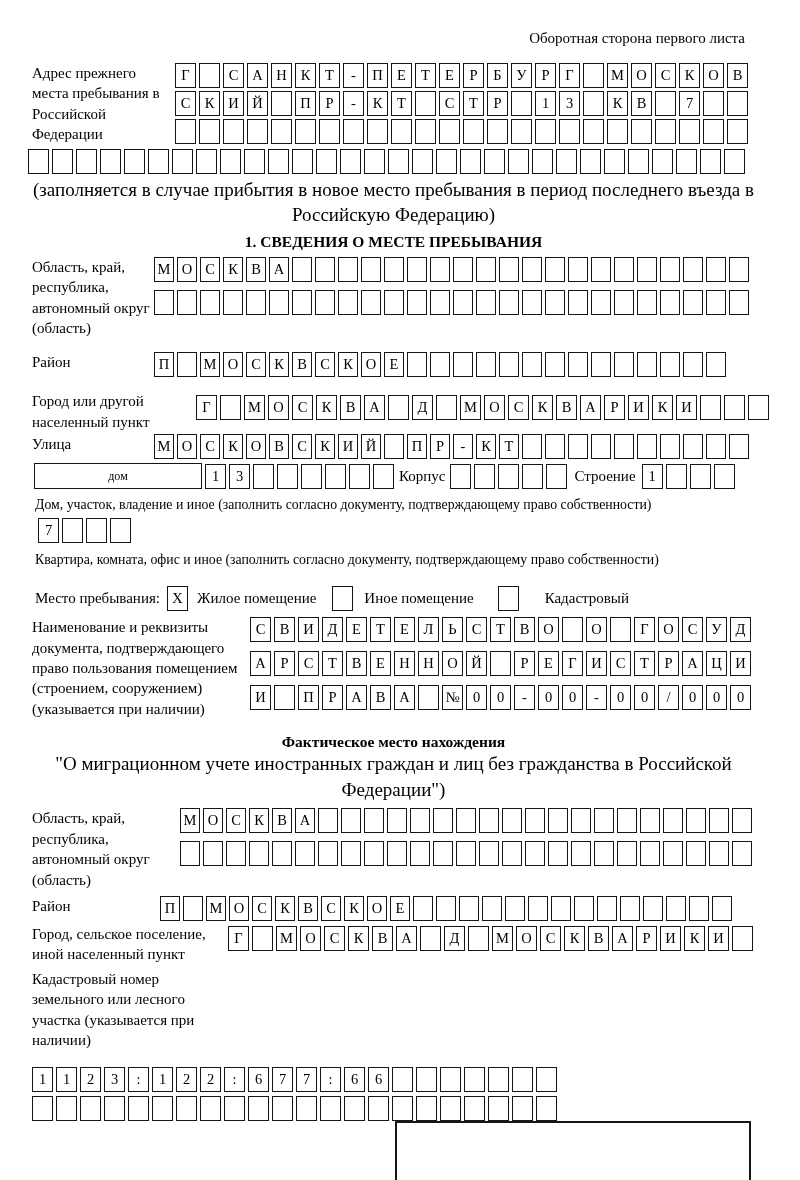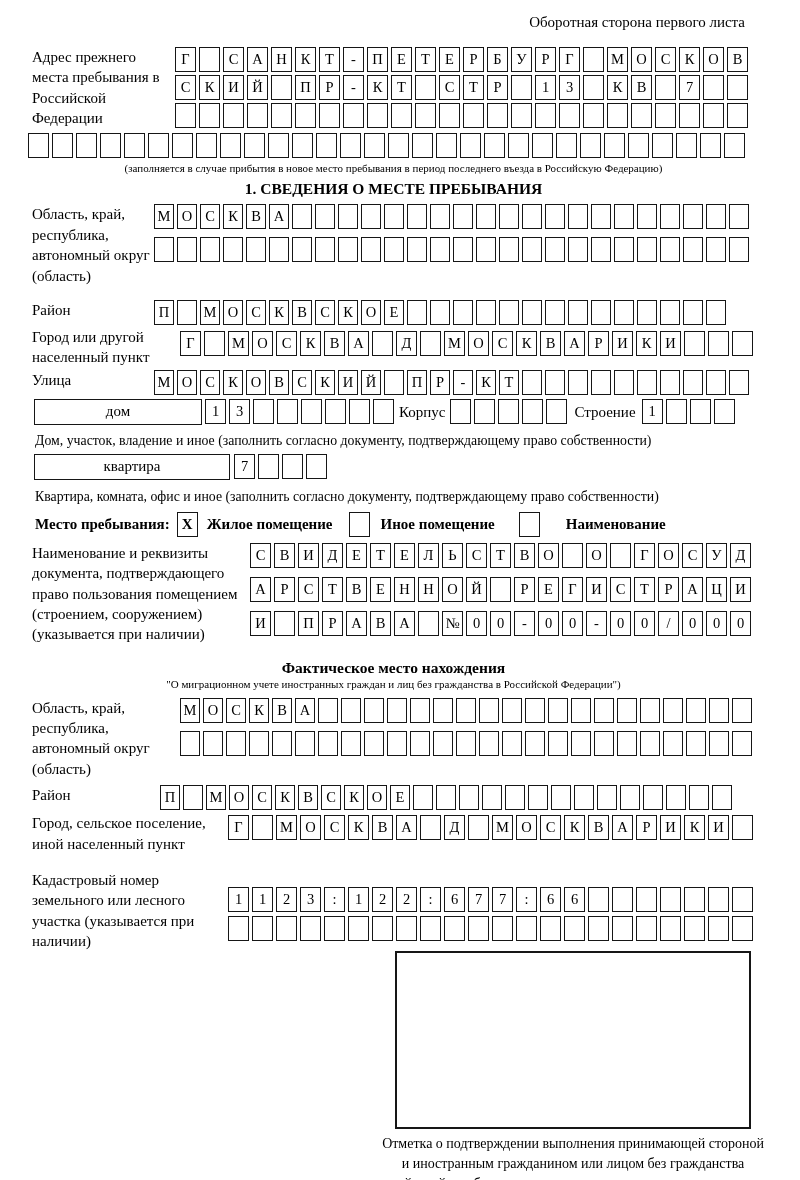--- a/index.html
+++ b/index.html
@@ -1,44 +1,44 @@
 <!DOCTYPE html>
 <html lang="ru"><head>
 <meta charset="utf-8">
 <style>
   * { box-sizing: border-box; }
   html, body { margin: 0; padding: 0; background: #fff; }
   .page {
     position: relative;
     width: 800px; height: 1180px;
-    padding: 14px 45px 0 32px;
+    padding: 30px 45px 0 32px;
     font-family: "Liberation Serif", "DejaVu Serif", serif;
     color: #000; overflow: hidden;
   }
   .hdr-note { text-align: right; font-size: 15px; padding-right: 10px; }
   .row { display: flex; align-items: flex-start; }
   .lbl { font-size: 15px; line-height: 1.36; flex: 0 0 auto; }
   .cellcol { display: flex; flex-direction: column; }
   .cellrow { display: flex; flex-wrap: nowrap; }
   .cell {
     display: inline-flex; align-items: center; justify-content: center;
     width: 20px; height: 25px; border: 1.6px solid #161616;
     margin-right: 3px; font-size: 14.5px; flex: 0 0 auto;
     font-family: "Liberation Serif", "DejaVu Serif", serif;
   }
   .p24 .cell { width: 21px; }
   .gap4 .cellrow + .cellrow { margin-top: 3px; }
   .gap8 .cellrow + .cellrow { margin-top: 8px; }
   .gap9 .cellrow + .cellrow { margin-top: 9px; }
-  .note { text-align: center; font-size: 11px; line-height: 1.35; }
+  .note { text-align: center; font-size: 19px; line-height: 1.35; }
   .sec-title { text-align: center; font-size: 15.5px; font-weight: bold; }
   .widebox {
     border: 1.6px solid #161616; height: 26px;
     display: inline-flex; align-items: center; justify-content: center;
-    font-size: 15px; flex: 0 0 auto;
+    font-size: 12px; flex: 0 0 auto;
   }
   .caption { font-size: 13.8px; margin-left: 3px; }
   .checkbox {
     display: inline-flex; align-items: center; justify-content: center;
     width: 21px; height: 25px; border: 1.6px solid #161616; font-size: 15px;
     flex: 0 0 auto;
   }
   .stay-row { display: flex; align-items: center; font-size: 15px; }
   .stamp-box { border: 2px solid #161616; width: 356px; height: 178px; margin-left: 363px; background: #fff; }
   .stamp-caption { width: 390px; margin-left: 346px; text-align: center; font-size: 14px; line-height: 1.42; margin-top: 5px; }
@@ -255,21 +255,21 @@
         <span class="cell"></span>
         <span class="cell"></span>
         <span class="cell"></span>
         <span class="cell"></span>
         <span class="cell"></span>
         <span class="cell"></span>
         <span class="cell"></span>
       </div>
   </div>
 
-  <div class="row" style="margin-top:2px;">
+  <div class="row" style="margin-top:14px;gap:16px;">
     <div class="lbl" style="width:148px;">Город или другой населенный пункт</div>
     <div class="cellrow p24" style="margin-top:4px;">
         <span class="cell">Г</span>
         <span class="cell"></span>
         <span class="cell">М</span>
         <span class="cell">О</span>
         <span class="cell">С</span>
         <span class="cell">К</span>
         <span class="cell">В</span>
         <span class="cell">А</span>
@@ -348,38 +348,37 @@
     <div class="cellrow p24">
         <span class="cell">1</span>
         <span class="cell"></span>
         <span class="cell"></span>
         <span class="cell"></span>
       </div>
   </div>
   <div class="caption" style="margin-top:8px;">Дом, участок, владение и иное (заполнить согласно документу, подтверждающему право собственности)</div>
 
   <div class="row" style="margin-top:5px; margin-left:2px; align-items:center;">
-    <div class="widebox" style="width:196px;">квартира</div>
     <div class="cellrow p24" style="margin-left:4px;">
         <span class="cell">7</span>
         <span class="cell"></span>
         <span class="cell"></span>
         <span class="cell"></span>
       </div>
   </div>
   <div class="caption" style="margin-top:9px;">Квартира, комната, офис и иное (заполнить согласно документу, подтверждающему право собственности)</div>
 
-  <div class="stay-row" style="margin-top:7px; margin-left:3px;font-weight:bold;">
+  <div class="stay-row" style="margin-top:18px; margin-left:3px;">
     <span>Место пребывания:</span>
     <span class="checkbox" style="margin-left:7px;">X</span>
     <span style="margin-left:9px;">Жилое помещение</span>
     <span class="checkbox" style="margin-left:16px;"></span>
     <span style="margin-left:11px;">Иное помещение</span>
     <span class="checkbox" style="margin-left:24px;"></span>
-    <span style="margin-left:26px;">Наименование</span>
+    <span style="margin-left:26px;">Кадастровый</span>
   </div>
 
   <div class="row" style="margin-top:6px;">
     <div class="lbl" style="width:218px;">Наименование и реквизиты документа, подтверждающего право пользования помещением (строением, сооружением) (указывается при наличии)</div>
     <div class="cellcol gap9 p24">
       <div class="cellrow">
           <span class="cell">С</span>
           <span class="cell">В</span>
           <span class="cell">И</span>
           <span class="cell">Д</span>
@@ -565,21 +564,21 @@
         <span class="cell">В</span>
         <span class="cell">А</span>
         <span class="cell">Р</span>
         <span class="cell">И</span>
         <span class="cell">К</span>
         <span class="cell">И</span>
         <span class="cell"></span>
       </div>
   </div>
 
-  <div class="row" style="margin-top:16px;">
+  <div class="row" style="margin-top:4px;flex-direction:column;">
     <div class="lbl" style="width:196px;">Кадастровый номер земельного или лесного участка (указывается при наличии)</div>
     <div class="cellcol p24" style="padding-top:17px;">
       <div class="cellrow">
           <span class="cell">1</span>
           <span class="cell">1</span>
           <span class="cell">2</span>
           <span class="cell">3</span>
           <span class="cell">:</span>
           <span class="cell">1</span>
           <span class="cell">2</span>

